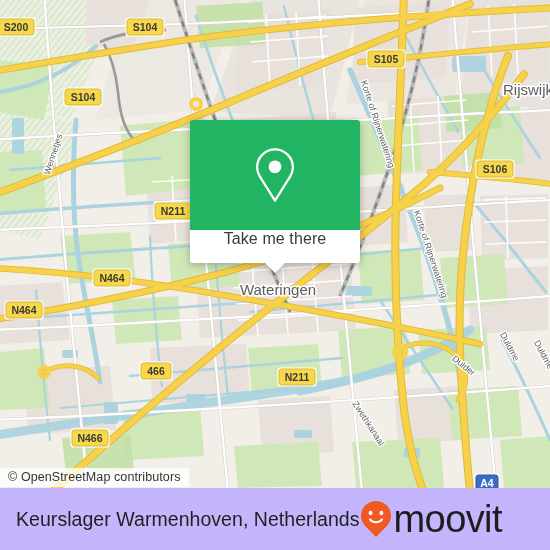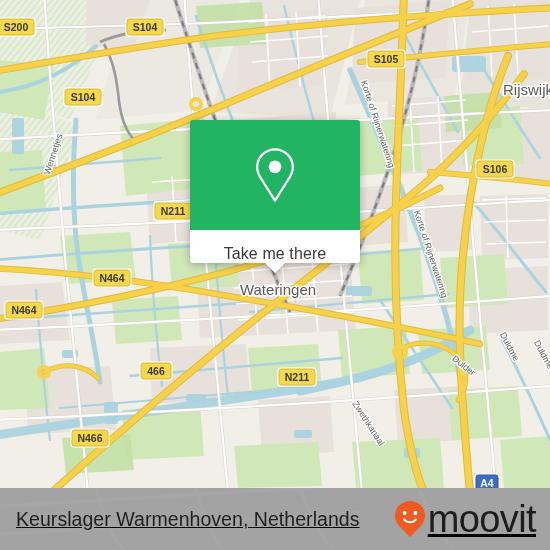--- a/index.html
+++ b/index.html
@@ -38,42 +38,41 @@
     background: #21b563;
     height: 110px;
     border-radius: 3px 3px 0 0;
     display: flex; align-items: center; justify-content: center;
   }
   .popup-pin { width: 46px; height: 56px; }
   .popup-foot {
     background: #ffffff;
     height: 33px;
     border-radius: 0 0 3px 3px;
-    display: flex; align-items: flex-end; justify-content: center;
+    display: flex; align-items: flex-start; justify-content: center;
     position: relative;
   }
   .popup-foot-label {
     font-size: 16px; color: #3a3a3a; letter-spacing: 0.1px;
   }
   .popup-tail {
     position: absolute; left: 50%; bottom: -10px; margin-left: -11px;
     width: 0; height: 0;
     border-left: 11px solid transparent;
     border-right: 11px solid transparent;
     border-top: 11px solid #ffffff;
   }
 
   
   .footer {
     position: absolute; left: 0; top: 488px; width: 550px; height: 62px;
-    background: #a3a3a3;
-    display: flex; align-items: center; justify-content: space-between;
+    background: #c4b5fd;
+    display: flex; align-items: center; justify-content: flex-start;
     padding: 0 14px 0 16px;
     overflow: hidden;
-    text-decoration: underline;
   }
   .footer-ghost { position: absolute; left: 0; top: -488px; opacity: 0.10; pointer-events: none; }
   .footer-title {
     font-size: 19.5px; color: #1f1f1f; letter-spacing: 0.05px;
     position: relative; z-index: 2;
   }
   .brand { display: flex; align-items: center; gap: 2px; position: relative; z-index: 2; }
   .brand-word { font-size: 38px; color: #1d1d1d; letter-spacing: -0.6px; line-height: 1; font-weight: 400; }
 </style>
 </head>
@@ -401,20 +400,21 @@
             <text x="18" y="12" font-size="10.5" font-weight="bold" font-family="&quot;Liberation Sans&quot;, sans-serif" text-anchor="middle" fill="#3a3a3a">N466</text>
           </g>
           <g transform="translate(476,475)">
             <rect x="-1.6" y="-1.6" width="25.2" height="19.2" rx="3.4" fill="#ffffff"></rect>
             <rect x="0" y="0" width="22" height="16" rx="2.4" fill="#3b6ec3" stroke="#2b55a0" stroke-width="1"></rect>
             <text x="11" y="12" font-size="10.5" font-weight="bold" font-family="&quot;Liberation Sans&quot;, sans-serif" text-anchor="middle" fill="#ffffff">A4</text>
           </g>
         </g>
     </svg>
 
+    <div class="attrib">© OpenStreetMap contributors</div>
   </div>
 
   <div class="popup">
     <div class="popup-body">
       <svg class="popup-pin" viewBox="0 0 46 58">
         <path d="M23 2.5C12.8 2.5 4.5 10.8 4.5 21c0 4.6 1.9 8.6 4.6 12.4L23 55.5l13.9-22.1c2.7-3.8 4.6-7.8 4.6-12.4C41.5 10.8 33.2 2.5 23 2.5z" fill="none" stroke="#ffffff" stroke-width="2.4" stroke-linejoin="round"></path>
         <circle cx="23" cy="20.5" r="6.6" fill="#ffffff"></circle>
       </svg>
     </div>
     <div class="popup-foot">

